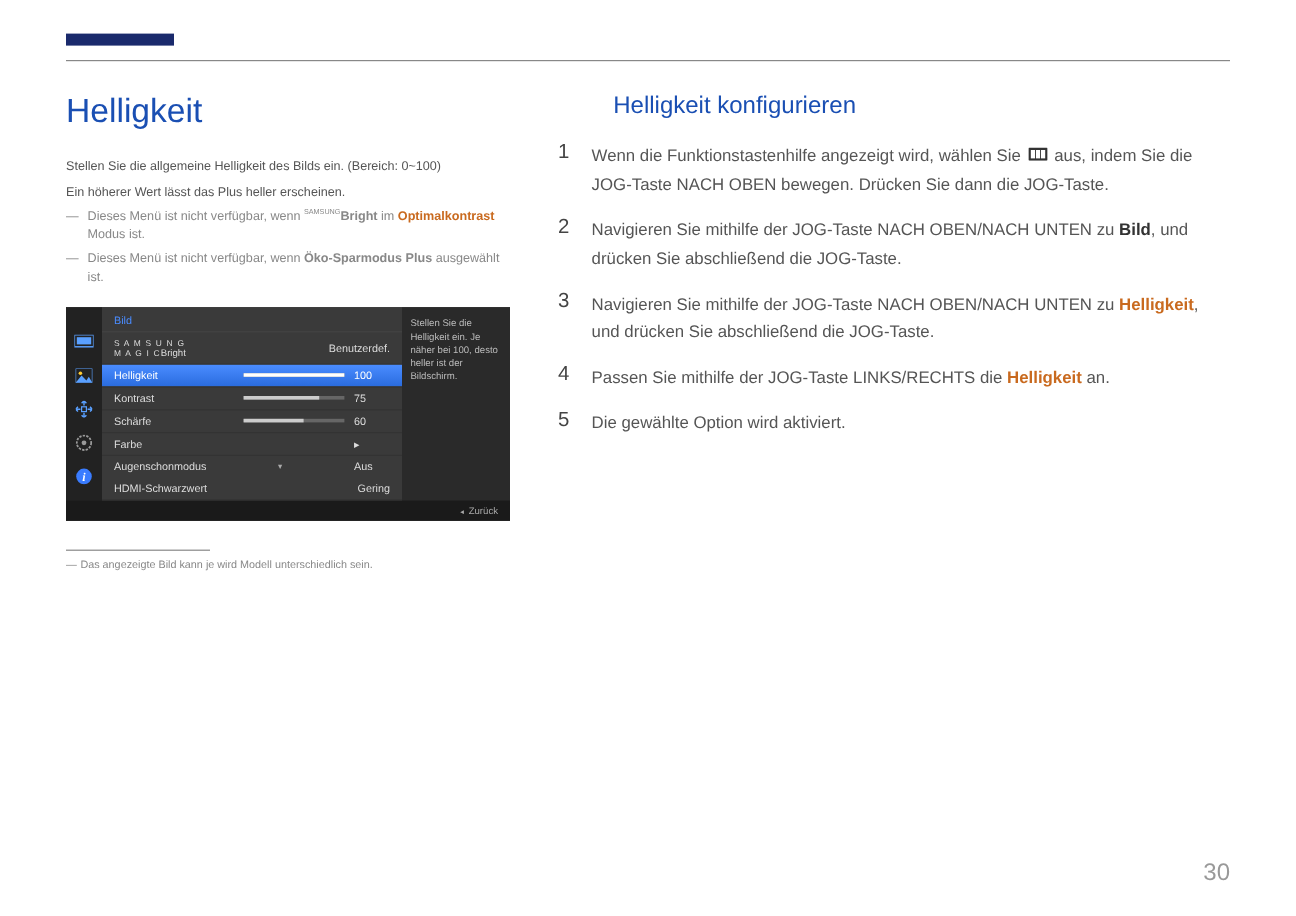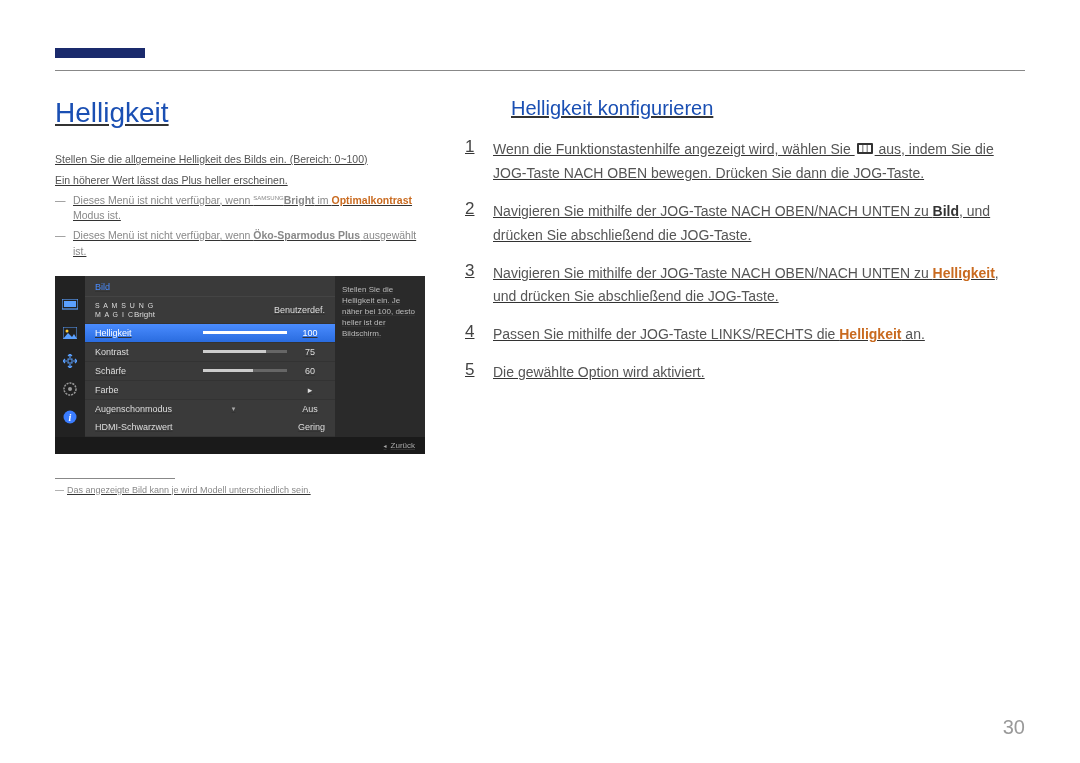--- a/index.html
+++ b/index.html
@@ -5,22 +5,21 @@
   * { box-sizing: border-box; margin: 0; padding: 0; }
   body {
     font-family: "Segoe UI", Arial, sans-serif;
     background: #fff;
     width: 1080px;
     height: 763px;
     position: relative;
     color: #333;
   }
   .page {
-    padding: 70px 55px 0 55px;
-    text-decoration: underline;
+    padding: 50px 55px 0 55px;
   }
   .header-bar {
     border-bottom: 1px solid #888;
     margin-bottom: 26px;
     position: relative;
   }
   .header-bar::before {
     content: "";
     position: absolute;
     left: 0;
@@ -123,21 +122,21 @@
     margin: 0 8px;
     height: 3px;
     background: #666;
     position: relative;
   }
   .osd-row .slider .fill {
     position: absolute; left: 0; top: 0; bottom: 0;
     background: #ccc;
   }
   .osd-row.selected .slider .fill { background: #fff; }
-  .osd-row .val { width: 30px; text-align: center; }
+  .osd-row .val { width: 30px; text-align: left; }
   .osd-row .label { width: 100px; }
   .osd-info {
     width: 90px;
     background: #2a2a2a;
     padding: 8px 7px;
     font-size: 8px;
     color: #bbb;
     line-height: 1.4;
   }
   .osd-footer {

